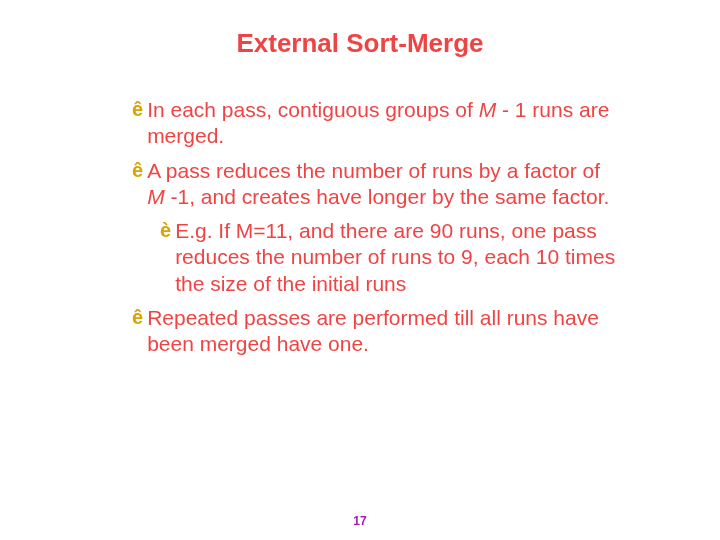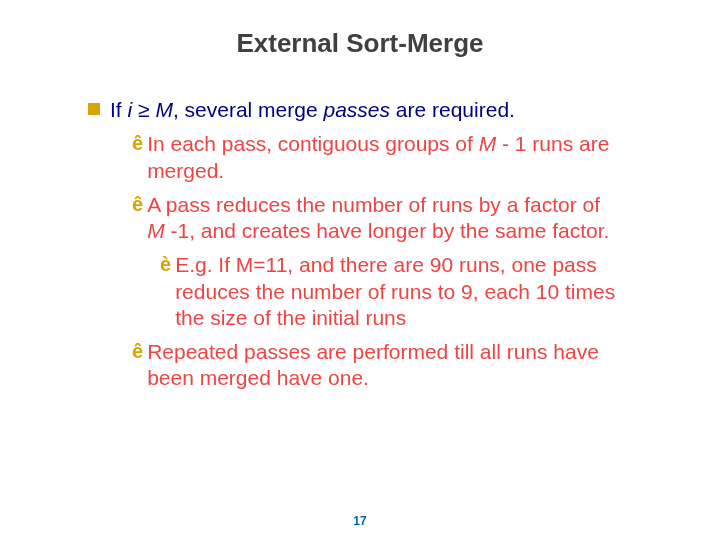--- a/index.html
+++ b/index.html
@@ -12,21 +12,21 @@
     position: relative;
     overflow: hidden;
   }
   .slide {
     padding: 28px 60px 0 60px;
   }
   .title {
     text-align: center;
     font-size: 26px;
     font-weight: bold;
-    color: #404040;
+    color: #ef4444;
     margin-bottom: 38px;
   }
   .bullet-row {
     display: flex;
     align-items: flex-start;
     margin-left: 28px;
     margin-bottom: 6px;
   }
   .square {
     width: 12px;
@@ -77,36 +77,30 @@
     margin-right: 40px;
     margin-top: 8px;
   }
   .page-num {
     position: absolute;
     bottom: 12px;
     width: 720px;
     text-align: center;
     font-size: 12px;
     font-weight: bold;
-    color: #0369a1;
+    color: #a21caf;
     left: 0;
   }
 </style>
 </head>
 <body>
 
 <div class="slide">
   <div class="title">External Sort-Merge</div>
 
-  <div class="bullet-row">
-    <div class="square"></div>
-    <div class="bullet-text">
-      <span>If </span><span class="italic">i</span><span> ≥ </span><span class="italic">M</span><span>, several merge </span><span class="italic">passes</span><span> are required.</span>
-    </div>
-  </div>
 
   <div class="sub-row">
     <span class="arrow-down">ê</span>
     <div class="sub-text">
       <span>In each pass, contiguous groups of </span><span class="italic">M</span><span> - 1 runs are merged.</span>
     </div>
   </div>
 
   <div class="sub-row">
     <span class="arrow-down">ê</span>

